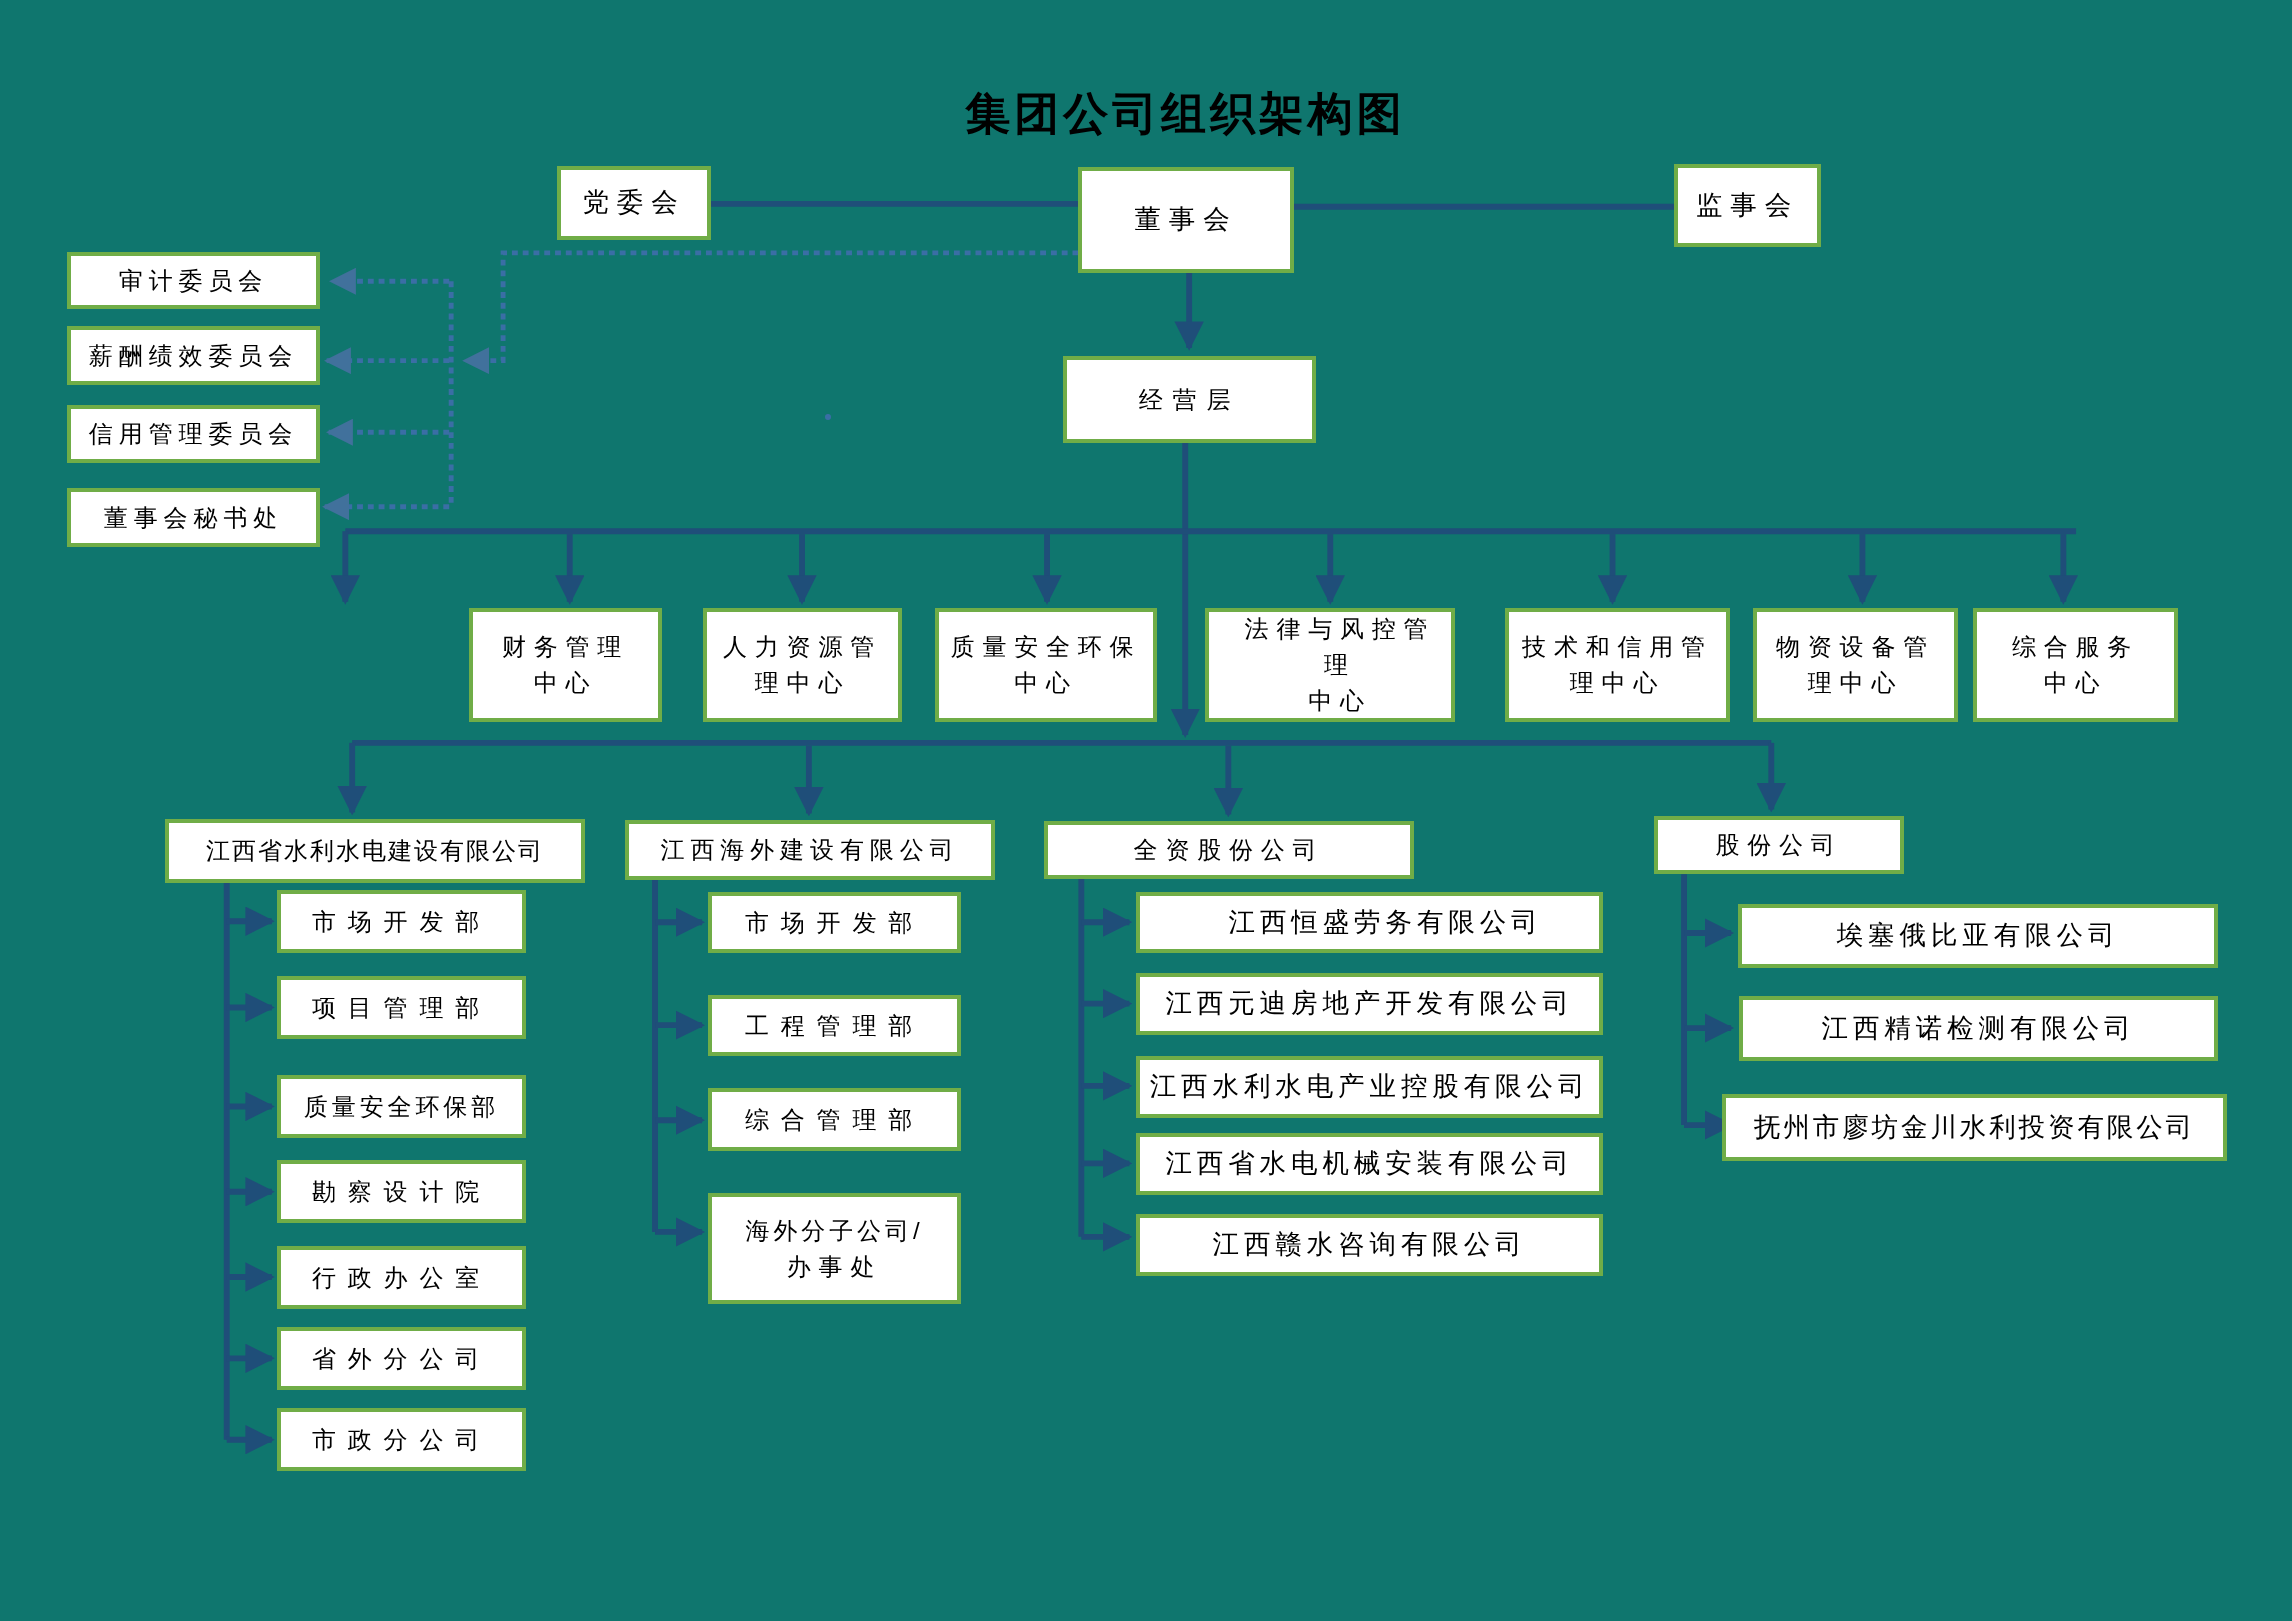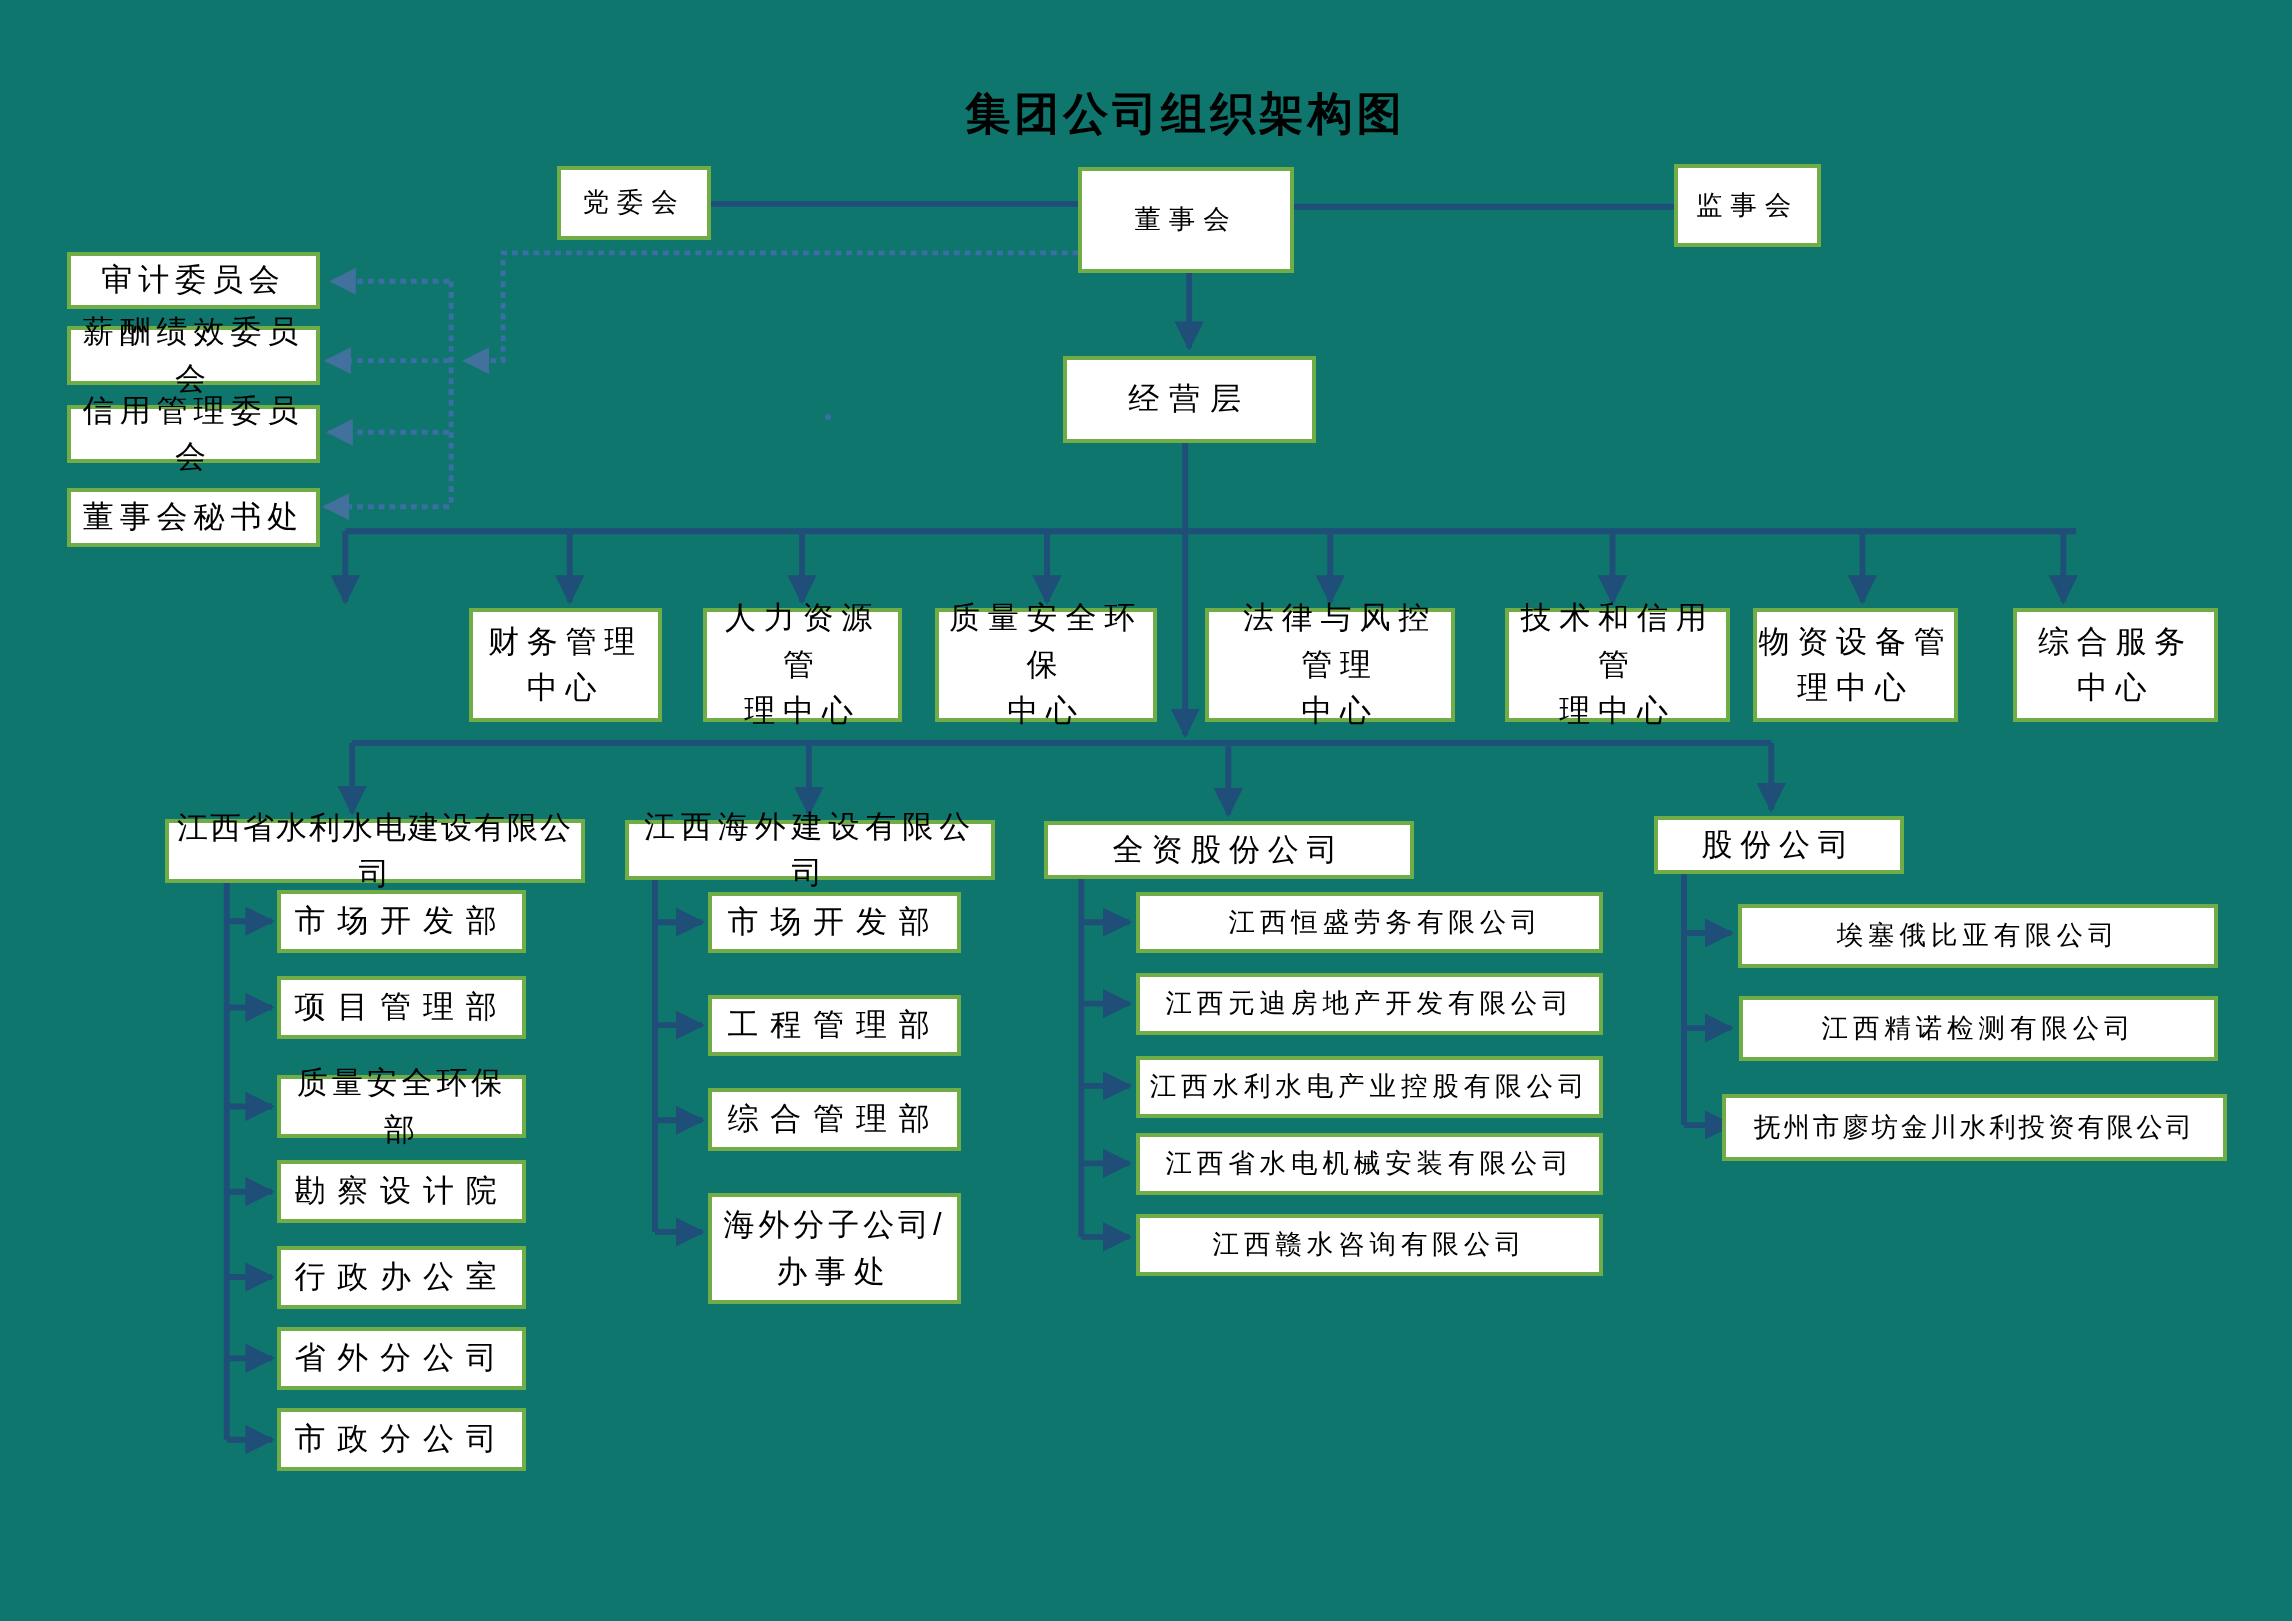--- a/index.html
+++ b/index.html
@@ -3,21 +3,21 @@
 <meta charset="utf-8">
 <style>
   html,body{margin:0;padding:0;background:#ffffff;}
   .stage{position:relative;width:2293px;height:1621px;background:#0f766e;overflow:hidden;
          font-family:"Liberation Sans",sans-serif;color:#000;}
   .stage svg{position:absolute;left:0;top:0;}
   .title{position:absolute;left:872px;top:84px;width:627px;text-align:center;
          font-size:45px;font-weight:bold;letter-spacing:3.9px;color:#000;}
   .box{position:absolute;background:#ffffff;border:4.9px solid #70AD47;box-sizing:border-box;
        display:flex;flex-direction:column;align-items:center;justify-content:center;
-       text-align:center;font-size:31px;line-height:1.5;}
+       text-align:center;font-size:24px;line-height:1.5;}
   .ls2{letter-spacing:2px}.ls3{letter-spacing:2.9px}.ls4{letter-spacing:3.9px}
   .ls5{letter-spacing:4.9px}.ls6{letter-spacing:5.9px}.ls8{letter-spacing:7.8px}
   .ls10{letter-spacing:9.8px}.ls12{letter-spacing:11.8px}
   .f27{font-size:26.5px}
   .dot{position:absolute;width:5.9px;height:5.9px;border-radius:50%;background:#3A6EA5;}
 </style>
 </head>
 <body>
 
 <div class="stage">
@@ -123,21 +123,21 @@
     <div>中心</div>
   </div>
   <div class="box ls8" style="left:1505px;top:608px;width:225px;height:114px;">
     <div>技术和信用管</div>
     <div>理中心</div>
   </div>
   <div class="box ls8" style="left:1753px;top:608px;width:205px;height:114px;">
     <div>物资设备管</div>
     <div>理中心</div>
   </div>
-  <div class="box ls8" style="left:1973px;top:608px;width:205px;height:114px;margin-left:40px;">
+  <div class="box ls8" style="left:1973px;top:608px;width:205px;height:114px;">
     <div>综合服务</div>
     <div>中心</div>
   </div>
 
   <div class="box ls2" style="left:165px;top:819px;width:420px;height:64px;">江西省水利水电建设有限公司</div>
   <div class="box ls8" style="left:1044px;top:821px;width:370px;height:58px;">全资股份公司</div>
   <div class="box ls6" style="left:625px;top:820px;width:370px;height:60px;">江西海外建设有限公司</div>
   <div class="box ls8" style="left:1654px;top:816px;width:250px;height:58px;">股份公司</div>
 
   <div class="box ls12" style="left:277px;top:890px;width:249px;height:63px;">市场开发部</div>

